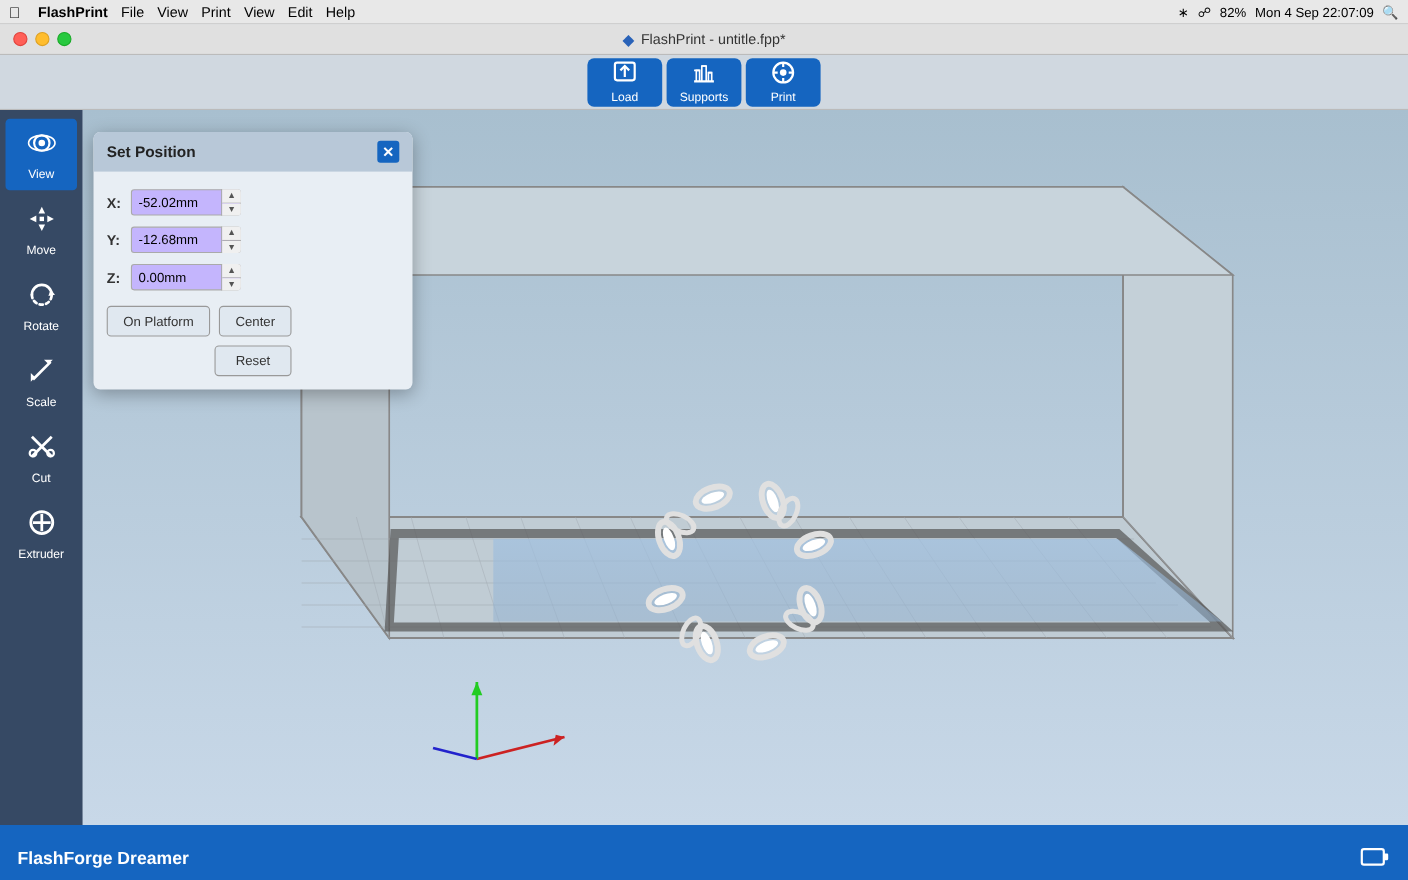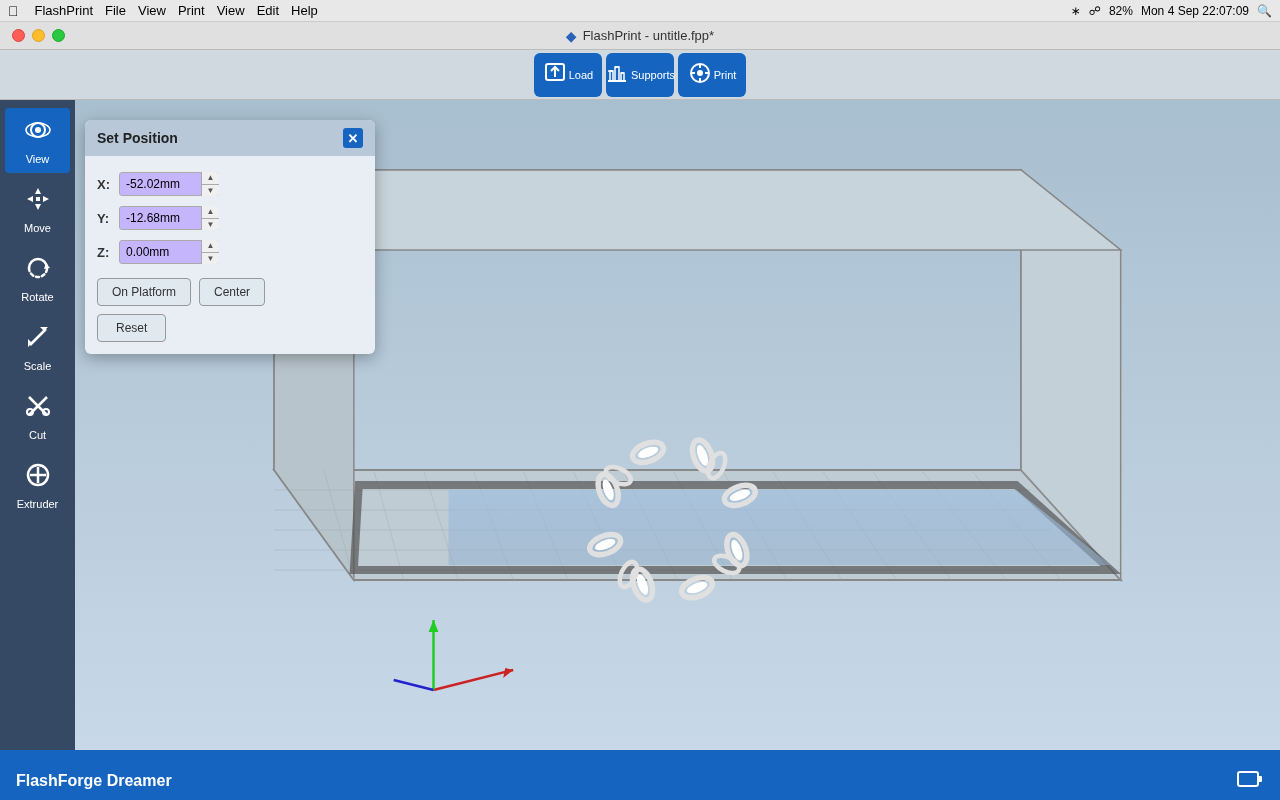--- a/index.html
+++ b/index.html
@@ -11,21 +11,21 @@
       height: 22px;
       background: #e8e8e8;
       display: flex;
       align-items: center;
       padding: 0 8px;
       font-size: 13px;
       border-bottom: 1px solid #ccc;
       gap: 12px;
     }
     .menubar-apple { font-size: 14px; margin-right: 4px; }
-    .menubar-appname { font-weight: 400; }
+    .menubar-appname { font-weight: 700; }
     .menubar-item { cursor: pointer; }
     .menubar-right { margin-left: auto; display: flex; align-items: center; gap: 8px; font-size: 12px; }
 
     
     .titlebar {
       width: 100%;
       height: 28px;
       background: #e0e0e0;
       display: flex;
       align-items: center;
@@ -60,21 +60,21 @@
       justify-content: center;
       gap: 4px;
       position: relative;
     }
     .toolbar-btn {
       width: 68px;
       height: 44px;
       background: #1565c0;
       border-radius: 6px;
       display: flex;
-      flex-direction: row;
+      flex-direction: column;
       align-items: center;
       justify-content: center;
       cursor: pointer;
       gap: 2px;
     }
     .toolbar-btn-icon { color: white; font-size: 18px; line-height: 1; }
     .toolbar-btn-label { color: white; font-size: 11px; }
 
     
     .sidebar {
@@ -514,21 +514,21 @@
                 <div class="spinner-up">▲</div>
                 <div class="spinner-down">▼</div>
               </div>
             </div>
           </div>
 
           <div class="dialog-buttons-row">
             <button class="dialog-btn">On Platform</button>
             <button class="dialog-btn">Center</button>
           </div>
-          <div style="display:flex; justify-content:flex-start;">
+          <div style="display:flex; justify-content:center;">
             <button class="dialog-btn-reset">Reset</button>
           </div>
         </div>
       </div>
     </div>
   </div>
 </div>
 
 <div class="statusbar">
   <span>FlashForge Dreamer</span>

